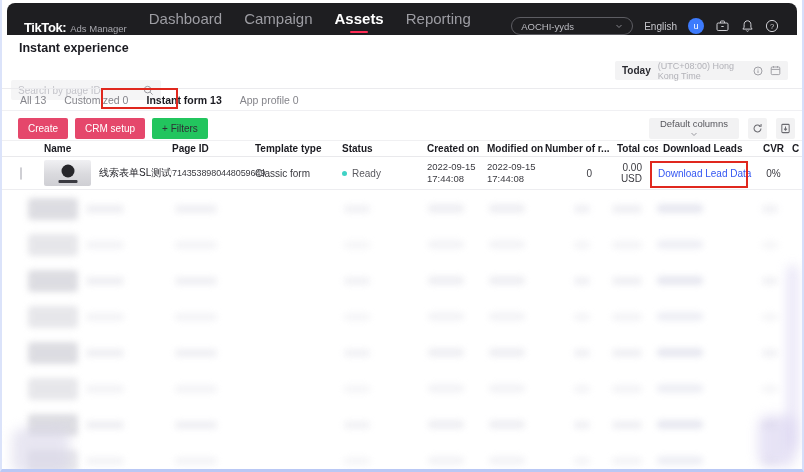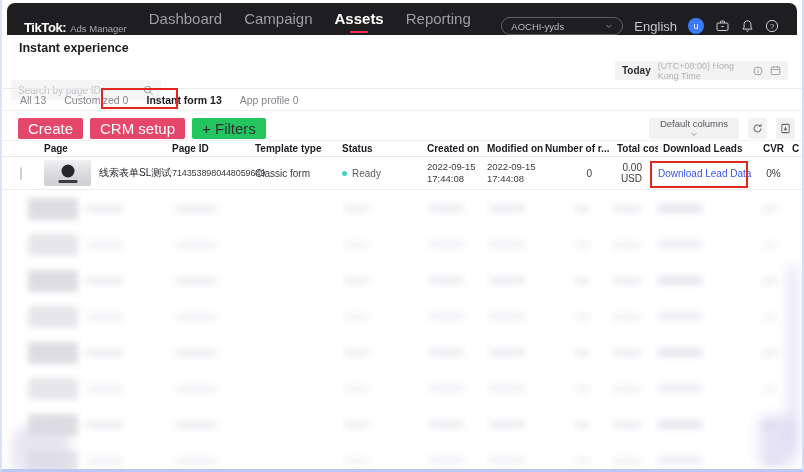--- a/index.html
+++ b/index.html
@@ -19,21 +19,21 @@
   .logo-secondary { color:#a8a8ae; font-size:9.5px; margin-left:4px; }
   .nav-items { display:flex; gap:22px; margin-left:22px; font-size:15px; }
   .nav-item { cursor:pointer; position:relative; padding:8px 0; }
   .nav-item.active { color:#fff; font-weight:bold; }
   .nav-item.active::after { content:""; position:absolute; left:50%; transform:translateX(-50%);
             bottom:2px; width:18px; height:2px; border-radius:2px; background:var(--nav-underline,#fe2c55); }
   .nav-right { margin-left:auto; display:flex; align-items:center; gap:11px; padding-right:18px; }
   .account-pill { width:122px; height:18px; border:1px solid #5d5d63; border-radius:10px;
             display:flex; align-items:center; justify-content:space-between; padding:0 9px;
             font-size:9.5px; color:#bcbcc2; cursor:pointer; }
-  .lang { font-size:13px; color:#c7c7cc; cursor:pointer; }
+  .lang { font-size:10px; color:#c7c7cc; cursor:pointer; }
   .avatar { width:16px; height:16px; border-radius:50%; background:var(--avatar-blue,#3d7bfd);
             color:#fff; font-size:9px; display:flex; align-items:center; justify-content:center; cursor:pointer; }
   .nav-ic { display:flex; align-items:center; color:#cfcfd4; cursor:pointer; }
   .nav-ic svg { display:block; }
 
   
   .page-title { position:absolute; left:19px; top:41px; font-size:12.5px; font-weight:600; color:#1b1b21; }
   .search-box { position:absolute; left:11px; top:60px; width:150px; height:20px; background:#f5f5f6;
             border-radius:2px; display:flex; align-items:center; padding:0 7px;margin-top:20px; }
   .search-box input { flex:1; border:none; outline:none; background:transparent; font-size:10px;
@@ -51,21 +51,21 @@
   .divider-2 { position:absolute; left:0; right:0; top:110px; height:1px; background:#f0f0f3; }
 
   
   .tabs { position:absolute; left:18px; top:90px; height:19px; display:flex; gap:14px;
           font-size:10.5px; color:#85858b; align-items:center; }
   .tab { cursor:pointer; padding:0 2px; white-space:nowrap; }
   .tab.active { color:#1b1b21; font-weight:bold; }
 
   
   .toolbar { position:absolute; left:18px; top:118px; height:21px; display:flex; gap:7px; }
-  .btn { height:21px; border:none; border-radius:2px; font-size:15px; font-family:inherit;
+  .btn { height:21px; border:none; border-radius:2px; font-size:10px; font-family:inherit;
          display:flex; align-items:center; padding:0 10px; cursor:pointer; white-space:nowrap; }
   .btn-pink { background:var(--accent-pink,#e5476b); color:#fff; }
   .btn-gray { background:#22c55e; color:#2f2f35; }
   .right-controls { position:absolute; right:9px; top:118px; height:21px; display:flex; gap:9px; }
   .columns-pill { width:90px; height:21px; background:#f2f2f3; border-radius:2px; display:flex;
          align-items:center; justify-content:space-between; padding:0 7px; font-size:9.5px;
          color:#56565c; cursor:pointer;flex-direction:column; }
   .icon-btn { width:19px; height:21px; background:#f2f2f3; border-radius:2px; display:flex;
          align-items:center; justify-content:center; color:#6a6a70; cursor:pointer; }
 
@@ -242,21 +242,21 @@
             <rect x="2" y="1.5" width="8" height="9" rx="1" fill="none" stroke="currentColor" stroke-width="1.1"></rect>
             <line x1="6" y1="3.8" x2="6" y2="7.6" stroke="currentColor" stroke-width="1.1"></line>
             <polyline points="4.4,6.2 6,7.9 7.6,6.2" fill="none" stroke="currentColor" stroke-width="1.1"></polyline>
           </svg>
       </span>
     </div>
   </div>
 
   <div class="thead grid">
     <span class="cell"></span>
-    <span class="cell">Page</span>
+    <span class="cell">Name</span>
     <span class="cell">Page ID</span>
     <span class="cell">Template type</span>
     <span class="cell">Status</span>
     <span class="cell">Created on</span>
     <span class="cell">Modified on</span>
     <span class="cell">Number of r...</span>
     <span class="cell pad5">Total cost</span>
     <span class="cell pad5">Download Leads</span>
     <span class="cell cell-center">CVR</span>
     <span class="cell">C</span>

